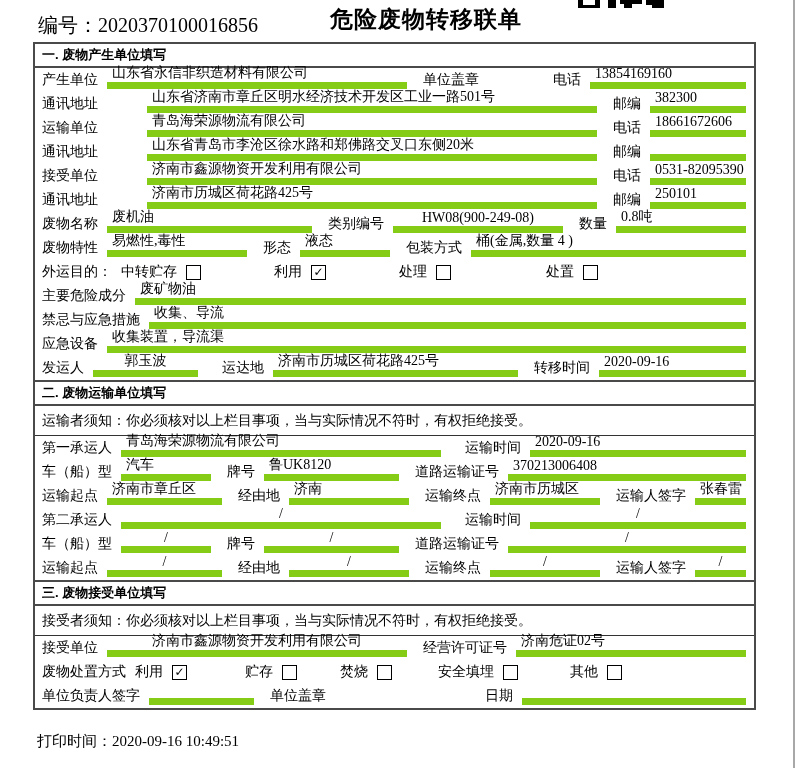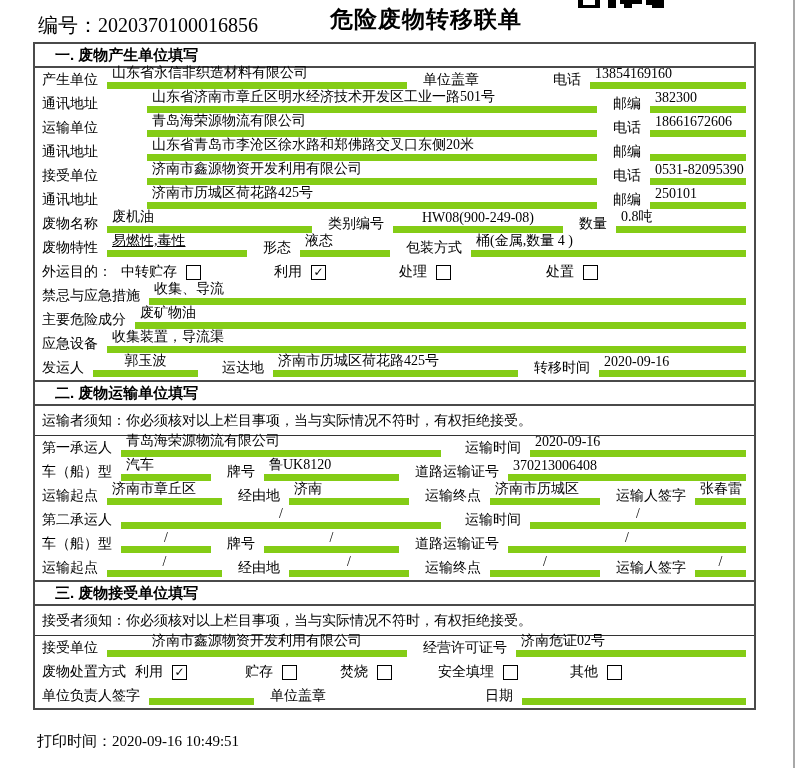--- a/index.html
+++ b/index.html
@@ -10,39 +10,39 @@
   .page-edge{position:absolute;right:1px;top:0;bottom:0;width:2px;background:#a8a8a8;}
   .serial{position:absolute;left:38px;top:12px;font-size:20px;white-space:nowrap;}
   .doc-title{position:absolute;left:330px;top:4px;font-size:23px;font-weight:bold;letter-spacing:1px;white-space:nowrap;}
   .qr{position:absolute;left:578px;top:0;width:86px;height:8px;}
   .qr div{position:absolute;background:#000;}
   .form{
     position:absolute;left:33px;top:42px;width:723px;
     border:2px solid #4a4a4a;background:#fff;box-sizing:border-box;
   }
   .sec-hdr{
-    font-weight:bold;font-size:15px;padding:2px 20px 3px;height:17px;line-height:17px;
+    font-weight:bold;font-size:13px;padding:2px 7px 3px;height:17px;line-height:17px;
     border-top:2px solid #4a4a4a;border-bottom:2px solid #4a4a4a;
     font-family:"Liberation Sans","DejaVu Sans",sans-serif;
   }
   .sec-hdr.first{border-top:none;}
   .row{
     display:flex;align-items:flex-end;height:24px;box-sizing:border-box;
     padding:0 8px 3px 7px;font-size:14px;white-space:nowrap;
   }
   .row.notice{height:30px;border-bottom:1px solid #333;align-items:center;padding-bottom:0;}
   .lbl{white-space:nowrap;margin-right:9px;}
   .val{
     border-bottom:7px solid #84cc16;min-height:17px;box-sizing:border-box;
     padding:0 5px;white-space:nowrap;overflow:hidden;
   }
   .fill{flex:1;}
   .ctr{text-align:center;}
   .w90{width:90px;margin-top:9px;}.w105{width:105px;}.w110{width:110px;}.w115{width:115px;}
-  .w120{width:120px;}.w135{width:135px;}.w140{width:140px;text-decoration:underline;}.w170{width:170px;}
+  .w120{width:120px;}.w135{width:135px;}.w140{width:140px;}.w170{width:170px;}
   .w185{width:185px;}.w205{width:205px;}.w245{width:245px;}.w300{width:300px;}
   .w320{width:320px;}.w450{width:450px;margin-left:40px;}
   .stampzone{width:130px;margin-right:0;}
   .ml16{margin-left:16px;}.ml24{margin-left:24px;}.ml150{margin-left:150px;}
   .opt{display:flex;align-items:center;}
   .opt .cb{margin-left:9px;}
   .ow110{width:110px;}.ow95{width:95px;}.ow98{width:98px;}
   .ow125{width:125px;}.ow132{width:132px;}.ow147{width:147px;}.ow153{width:153px;}
   .cb{
     width:13px;height:13px;border:1.5px solid #000;box-sizing:content-box;
@@ -149,27 +149,27 @@
       <span>处理</span>
       <span class="cb"></span>
     </span>
     <span class="opt">
       <span>处置</span>
       <span class="cb"></span>
     </span>
   </div>
 
   <div class="row">
+    <span class="lbl">主要危险成分</span>
+    <span class="val fill">废矿物油</span>
+  </div>
+
+  <div class="row">
     <span class="lbl">禁忌与应急措施</span>
     <span class="val fill">收集、导流</span>
-  </div>
-
-  <div class="row">
-    <span class="lbl">主要危险成分</span>
-    <span class="val fill">废矿物油</span>
   </div>
 
   <div class="row">
     <span class="lbl">应急设备</span>
     <span class="val fill">收集装置，导流渠</span>
   </div>
 
   <div class="row">
     <span class="lbl">发运人</span>
     <span class="val w105 ctr">郭玉波</span>

